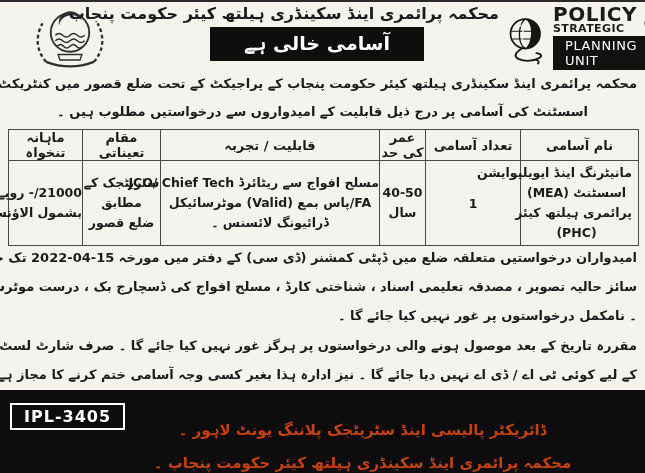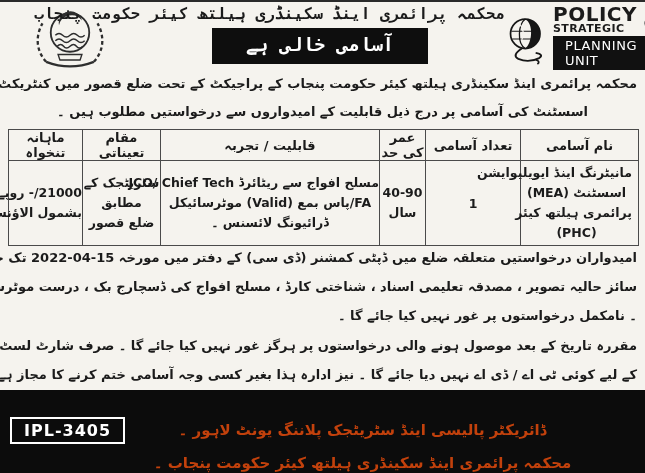--- a/index.html
+++ b/index.html
@@ -5,21 +5,21 @@
   * { margin:0; padding:0; box-sizing:border-box; }
   html,body { background:#e8e6e2; }
   .page {
     position:relative; width:645px; height:473px; overflow:hidden;
     background:#f5f3ee; color:#1b1b1b;
     font-family:"DejaVu Sans", sans-serif;
     border-top:2px solid #2a2a2a;
   }
   
   .crest { position:absolute; left:28px; top:3px; width:84px; height:66px; }
-  .title-wrap { position:absolute; left:135px; right:140px; top:2px; text-align:center;font-family:Liberation Mono, monospace; }
+  .title-wrap { position:absolute; left:135px; right:146px; top:2px; text-align:center; }
   .main-title { font-size:16px; font-weight:bold; direction:rtl; white-space:nowrap; }
   .vacancy-box {
     display:inline-block; margin-top:4px; background:#0e0e0e; color:#ffffff;
     font-size:19px; font-weight:bold; padding:5px 34px 7px; direction:rtl; white-space:nowrap;
   }
   .pspu { position:absolute; right:4px; top:5px; width:140px; display:flex; align-items:center; }
   .pspu-globe { width:52px; height:56px; flex:0 0 auto; }
   .pspu-text { position:relative; padding-right:15px; }
   .pspu-policy { font-size:20px; font-weight:bold; letter-spacing:.5px; line-height:15px; }
   .pspu-amp { position:absolute; right:-3px; top:0; font-size:28px; font-weight:bold; line-height:28px; }
@@ -39,21 +39,21 @@
   td.cell-name { text-align:right; padding-right:6px; }
   .cell-line { line-height:20px; white-space:nowrap; }
   
   .para { position:absolute; left:8px; right:8px; direction:rtl; text-align:right;
     font-size:13px; font-weight:bold; line-height:29px; }
   .para div { white-space:nowrap; }
   .para-1 { top:241px; }
   .para-2 { top:329px; }
   
   .footer { position:absolute; left:0; right:0; top:388px; height:85px; background:#0c0c0c; }
-  .ipl-box { position:absolute; left:10px; top:27px; border:2px solid #ffffff; color:#ffffff;
+  .ipl-box { position:absolute; left:10px; top:13px; border:2px solid #ffffff; color:#ffffff;
     font-size:16px; font-weight:bold; letter-spacing:1px; padding:2px 12px; background:#0c0c0c; }
   .footer-lines { position:absolute; left:95px; right:15px; top:24px; text-align:center;
     color:#c2410c; direction:rtl; font-size:15px; font-weight:bold; line-height:33px; }
   .footer-lines div { white-space:nowrap; }
 </style>
 </head>
 <body>
 
 <div class="page">
 
@@ -124,21 +124,21 @@
     <tbody>
       <tr>
         <td class="cell-name">
           <div class="cell-line">مانیٹرنگ اینڈ ایویلیوایشن</div>
           <div class="cell-line">اسسٹنٹ (MEA)</div>
           <div class="cell-line">پرائمری ہیلتھ کیئر</div>
           <div class="cell-line">(PHC)</div>
         </td>
         <td>1</td>
         <td>
-          <div class="cell-line">40-90</div>
+          <div class="cell-line">40-50</div>
           <div class="cell-line">سال</div>
         </td>
         <td>
           <div class="cell-line">مسلح افواج سے ریٹائرڈ JCO/ Chief Tech</div>
           <div class="cell-line">FA/پاس بمع (Valid) موٹرسائیکل</div>
           <div class="cell-line">ڈرائیونگ لائسنس ۔</div>
         </td>
         <td>
           <div class="cell-line">سٹریٹجک کے</div>
           <div class="cell-line">مطابق</div>

